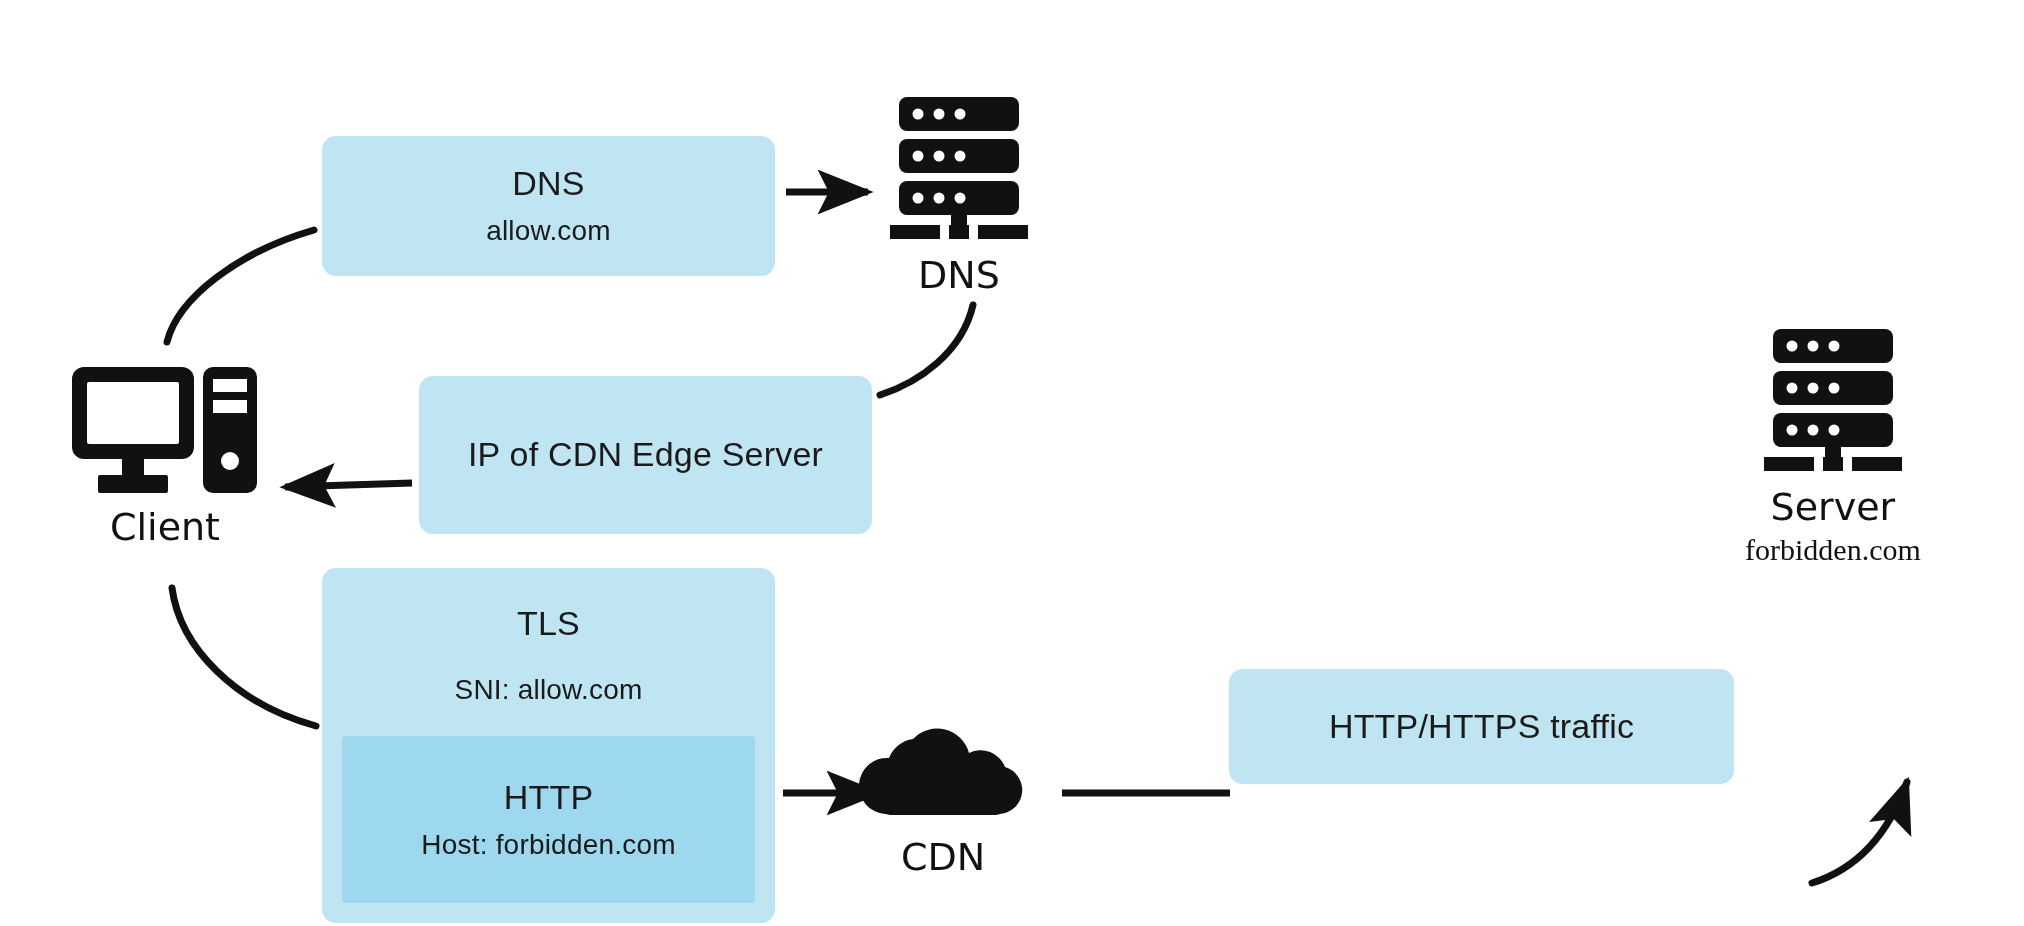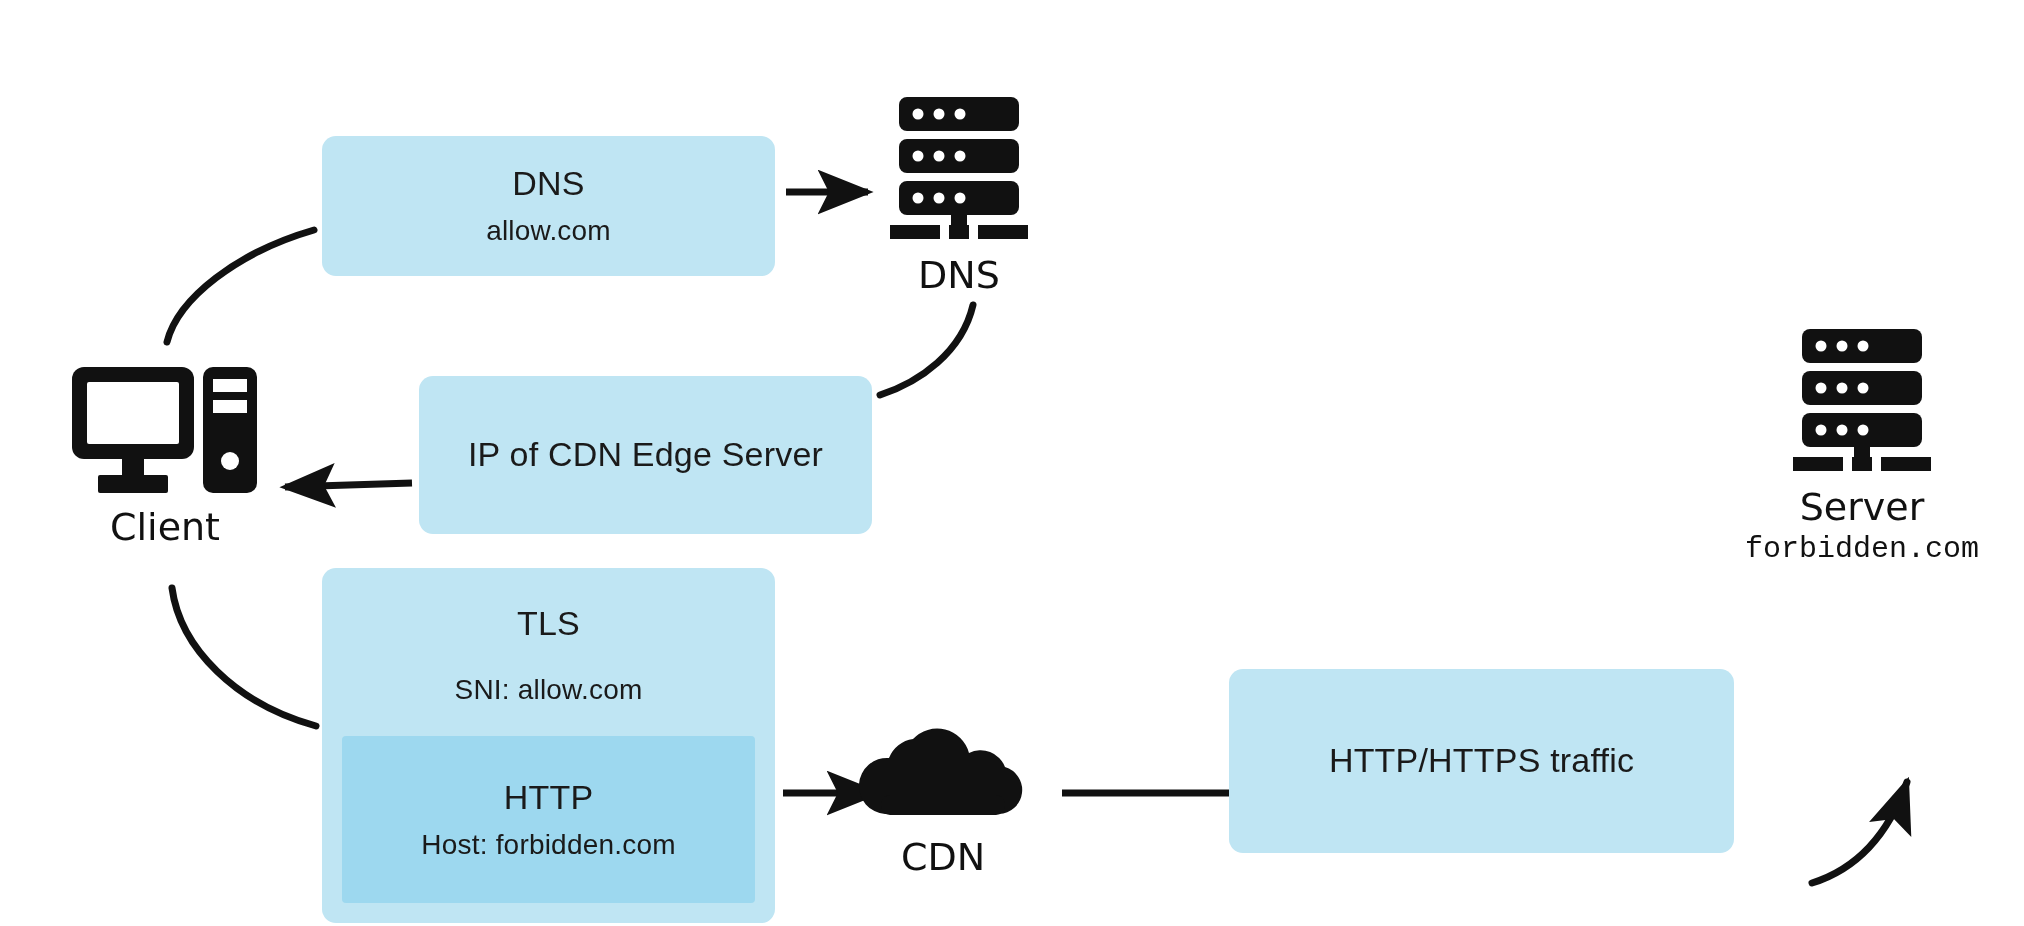--- a/index.html
+++ b/index.html
@@ -74,41 +74,41 @@
     position: absolute;
     left: 20px; top: 168px; width: 413px; height: 167px;
     background: #9dd8ef;
     border-radius: 4px;
     display: flex;
     flex-direction: column;
     align-items: center;
     justify-content: center;
   }
   #box-traffic {
-    left: 1229px; top: 629px; width: 505px; height: 184px;
+    left: 1229px; top: 629px; width: 505px; height: 115px;
     background: #bfe5f3;
   }
 
   
   .node {
     position: absolute;
     display: flex;
     flex-direction: column;
     align-items: center;
   }
   .node .label {
     font-family: "DejaVu Sans", sans-serif;
     font-size: 38px;
     color: #111111;
     line-height: 1.1;
     margin-top: 8px;
     font-weight: 400;
   }
   .node .sublabel {
-    font-family: Liberation Mono, monospace;
+    font-family: Liberation Serif, serif;
     font-size: 30px;
     color: #111111;
     line-height: 1.1;
     margin-top: 4px;
   }
   #node-client { left: 70px; top: 325px; }
   #node-dns    { left: 890px; top: 55px; }
   #node-cdn    { left: 857px; top: 685px; }
   #node-server { left: 1745px; top: 287px; }
 

